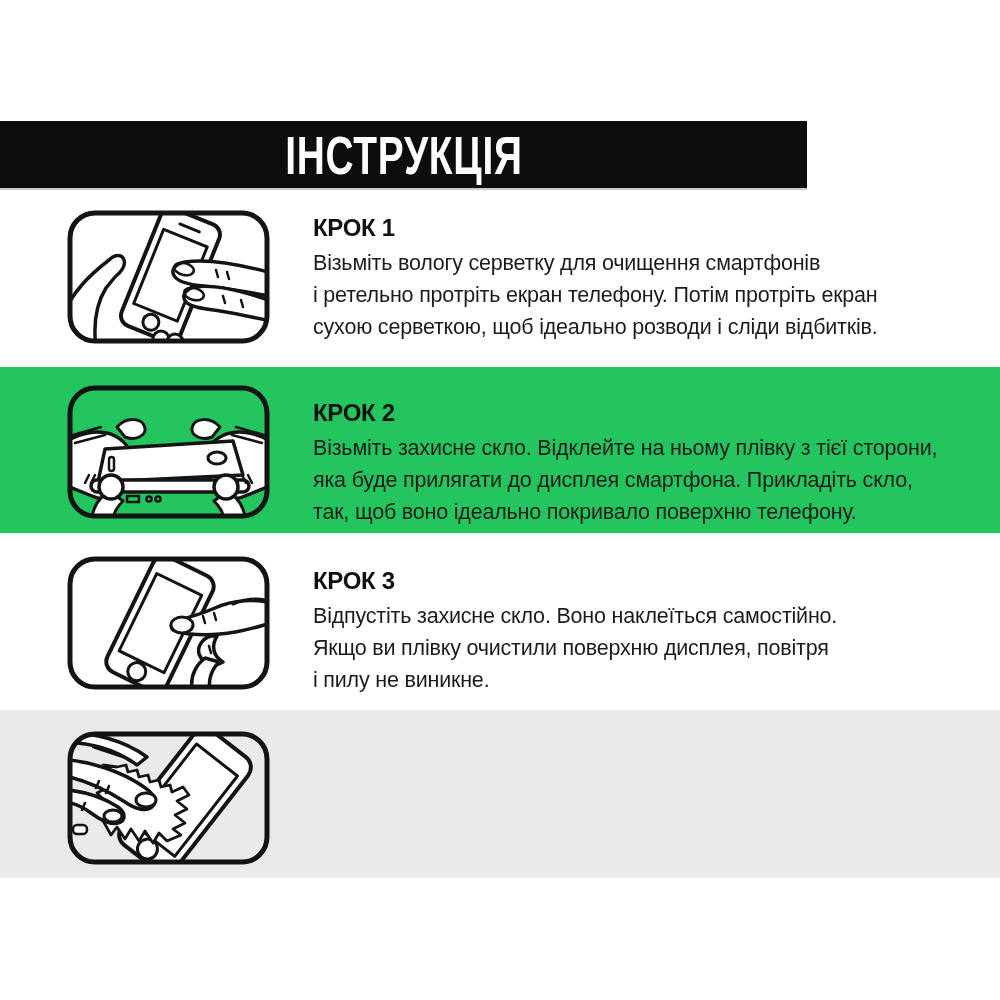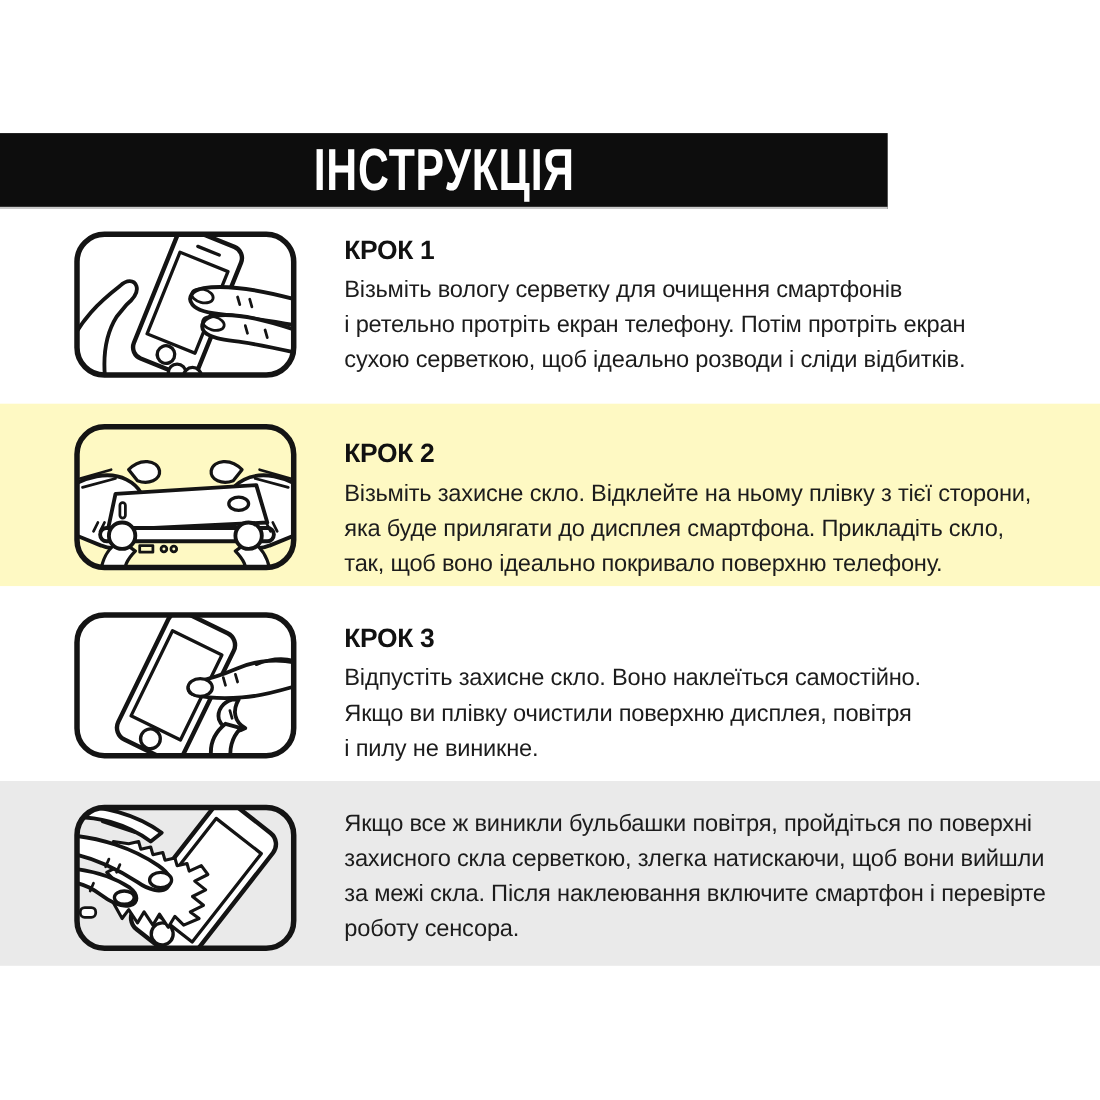--- a/index.html
+++ b/index.html
@@ -16,21 +16,21 @@
     display:flex;align-items:center;justify-content:center;
   }
   .header-title{
     color:#ffffff;font-weight:bold;font-size:54px;letter-spacing:1px;
     display:inline-block;transform:scaleX(0.72);transform-origin:center;
     white-space:nowrap;
   }
   
   .step{position:absolute;left:0;width:1000px;}
   .step.s1{top:190px;height:177px;background:#ffffff;}
-  .step.s2{top:367px;height:166px;background:#fef9c3;}
+  .step.s2{top:367px;height:166px;background:#22c55e;}
   .step.s3{top:533px;height:177px;background:#ffffff;}
   .step.s4{top:710px;height:168px;background:#eaeaea;}
   .illus{position:absolute;left:65px;width:207px;height:138px;}
   .illus svg{display:block;width:207px;height:138px;}
   .step-text{position:absolute;left:313px;width:660px;}
   .s1 .step-text{top:24px;} .s2 .step-text{top:32px;}
   .s3 .step-text{top:34px;} .s4 .step-text{top:22px;}
   .s1 .illus{top:18px;} .s2 .illus{top:16px;}
   .s3 .illus{top:21px;} .s4 .illus{top:19px;}
   .step-label{
@@ -223,20 +223,16 @@
             <line class="la" stroke-width="2.5" x1="34" y1="52" x2="31" y2="59"></line>
             <line class="la" stroke-width="2.5" x1="44" y1="57" x2="41" y2="64"></line>
             <line class="la" stroke-width="2.5" x1="20" y1="74" x2="17" y2="81"></line>
             <line class="la" stroke-width="2.5" x1="28" y1="18" x2="58" y2="28"></line>
           </g>
         </g>
         <rect class="la" stroke-width="5" x="5" y="5" width="197" height="128" rx="25"></rect>
       </svg>
     </div>
     <div class="step-text">
-      <p class="step-body">Якщо все ж виникли бульбашки повітря, пройдіться по поверхні
-захисного скла серветкою, злегка натискаючи, щоб вони вийшли
-за межі скла. Після наклеювання включите смартфон і перевірте
-роботу сенсора.</p>
     </div>
   </div>
 
 </div>
 
 </body></html>

